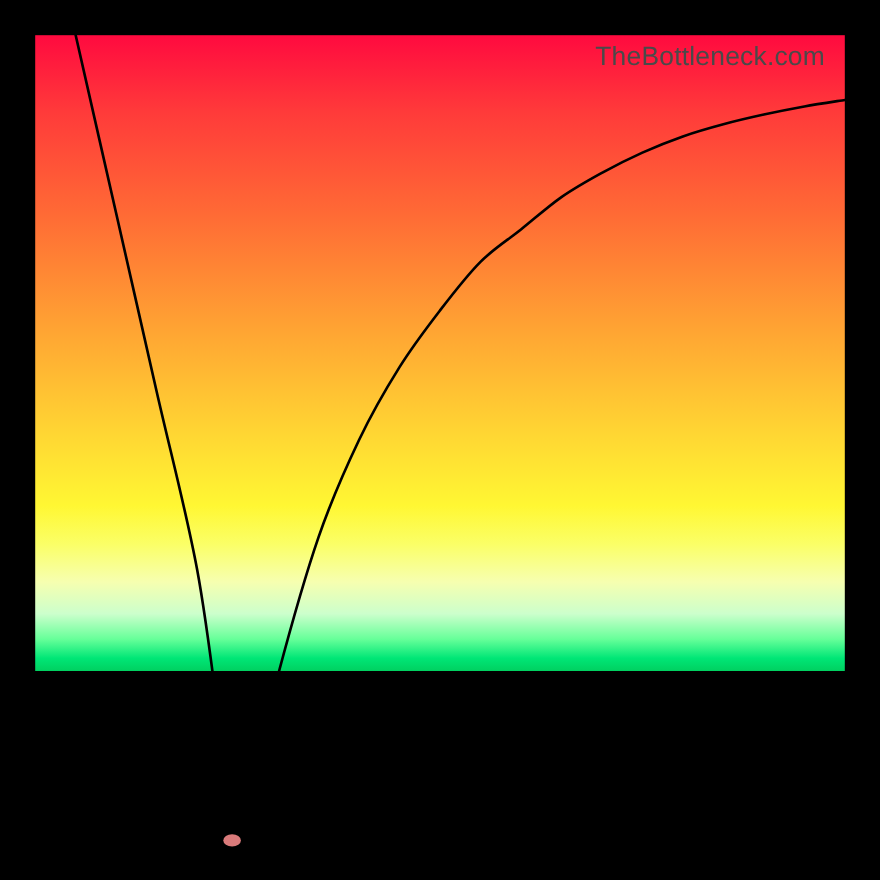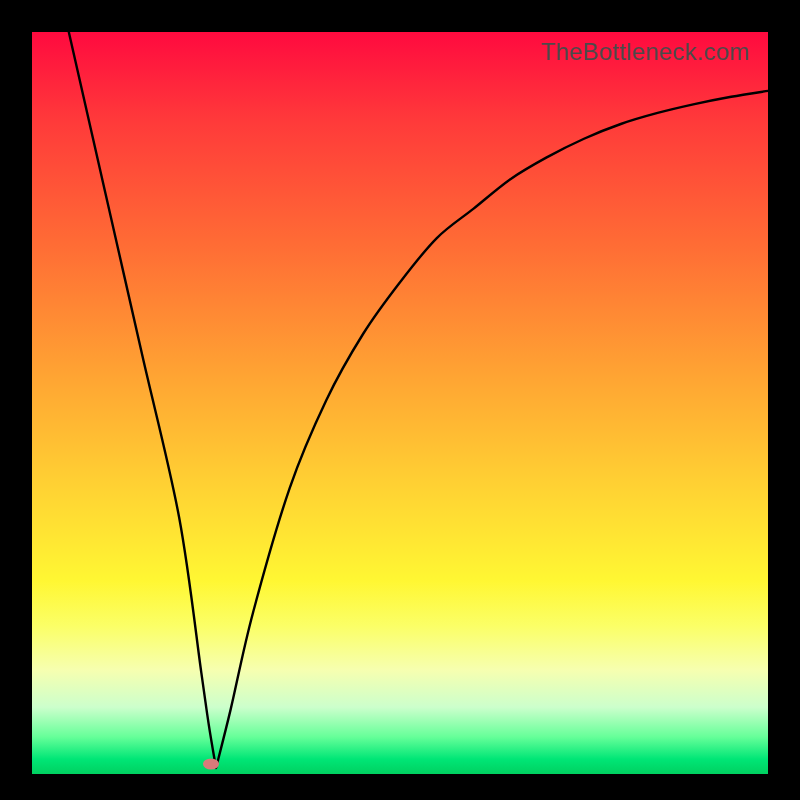--- a/index.html
+++ b/index.html
@@ -15,21 +15,21 @@
     position: relative;
     width: 800px;
     height: 800px;
     background: #000;
   }
   .plot {
     position: absolute;
     left: 32px;
     top: 32px;
     width: 736px;
-    height: 742px;
+    height: 578px;
     background: linear-gradient(to bottom,
       #ff0a3f 0%,
       #ff3a3a 12%,
       #ff6a35 28%,
       #ffa033 45%,
       #ffd433 62%,
       #fff733 74%,
       #fbff66 80%,
       #f6ffb0 86%,
       #ccffcc 91%,

